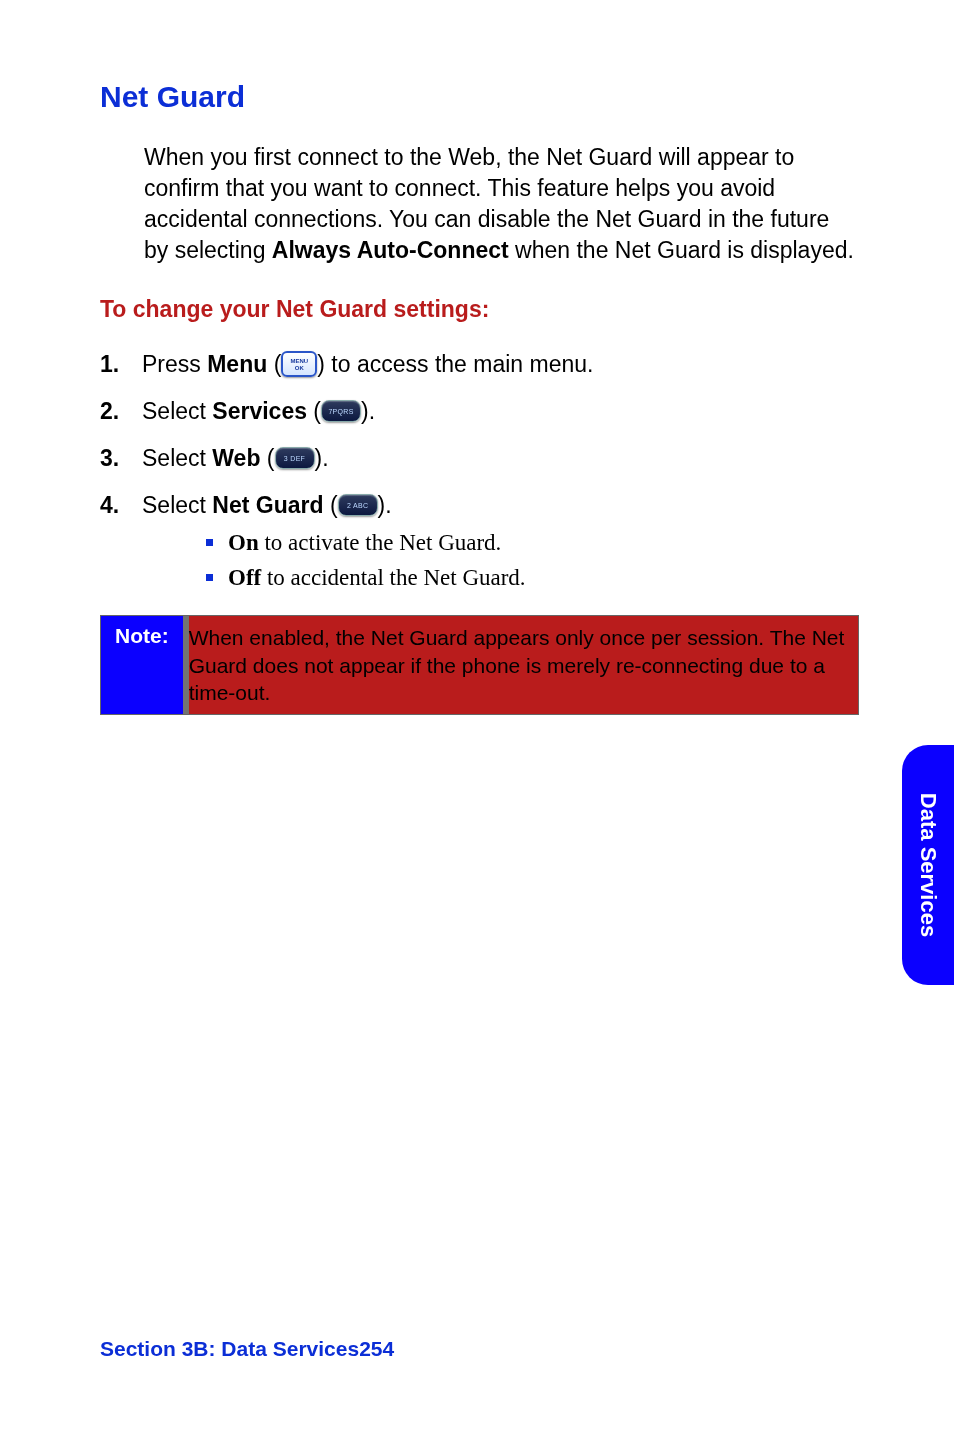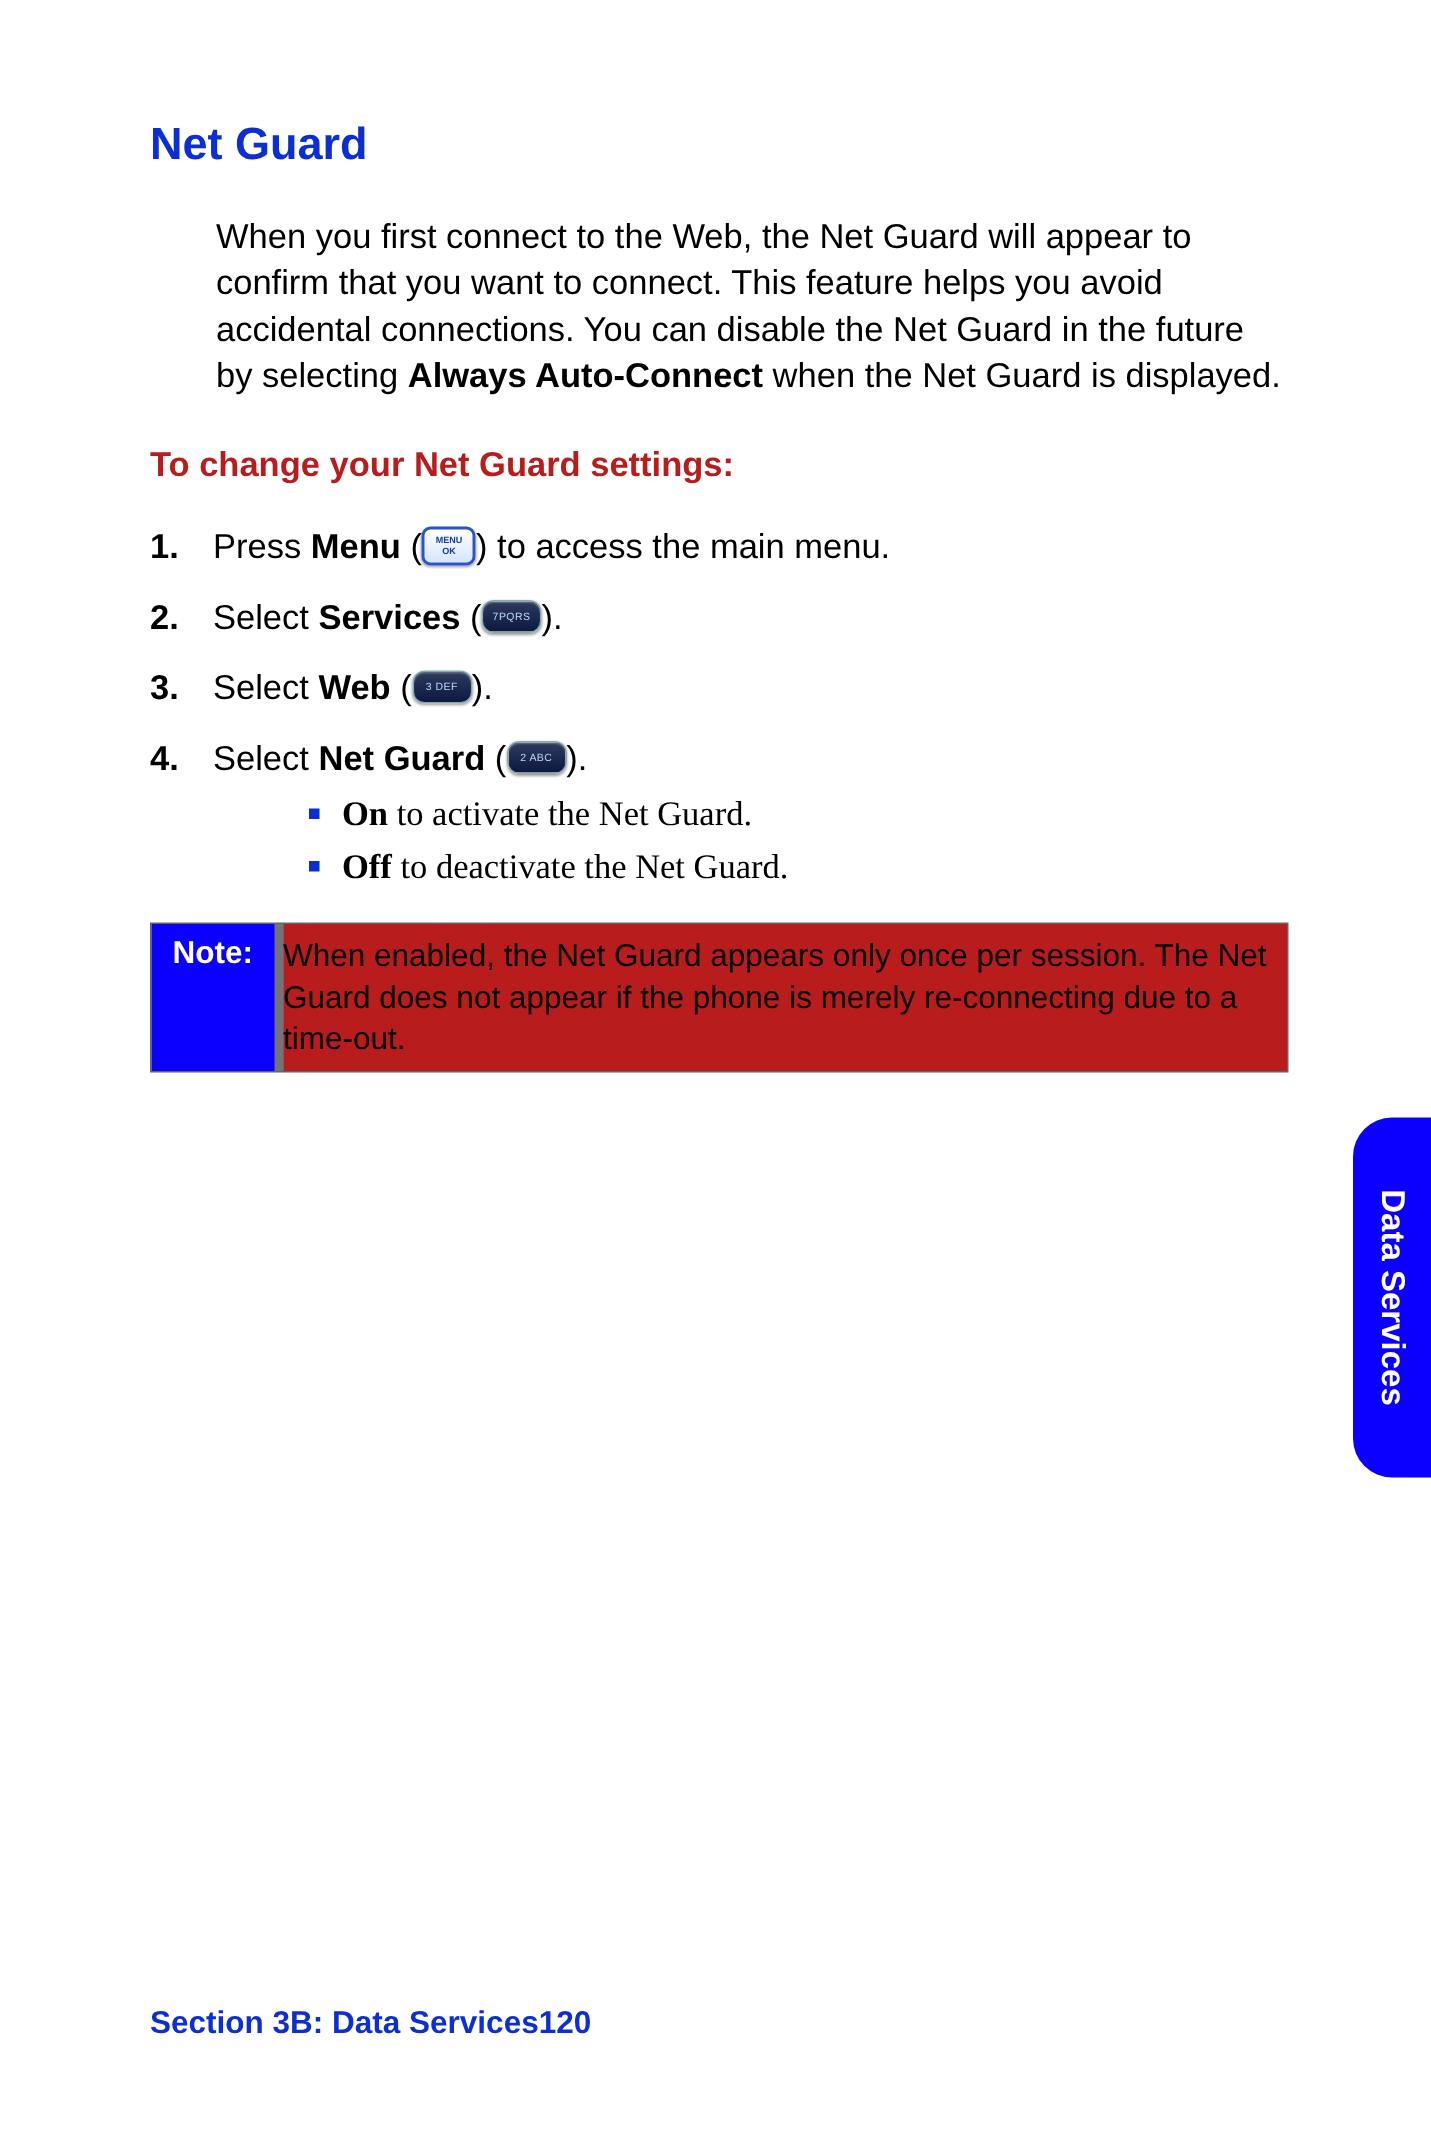--- a/index.html
+++ b/index.html
@@ -184,31 +184,31 @@
     </li>
     <li>
       <span class="num">3.</span>
       <span>Select </span><span class="bold">Web</span><span> (</span><span class="key-icon" title="3 DEF"><span class="klabel">3 DEF</span></span><span>).</span>
     </li>
     <li>
       <span class="num">4.</span>
       <span>Select </span><span class="bold">Net Guard</span><span> (</span><span class="key-icon" title="2 ABC"><span class="klabel">2 ABC</span></span><span>).</span>
       <ul class="sub">
         <li><span class="bold">On</span><span> to activate the Net Guard.</span></li>
-        <li><span class="bold">Off</span><span> to deactivate the Net Guard.</span></li>
+        <li><span class="bold">Off</span><span> to accidental the Net Guard.</span></li>
       </ul>
     </li>
   </ol>
 
   <div class="note-box">
     <div class="note-label">Note:</div>
     <div class="note-body">When enabled, the Net Guard appears only once per session. The Net Guard does not appear if the phone is merely re-connecting due to a time-out.</div>
   </div>
 </div>
 
 <div class="side-tab">
   <span>Data Services</span>
 </div>
 
 <div class="footer">
   <span>Section 3B: Data Services</span>
-  <span>120</span>
+  <span>254</span>
 </div>
 
 </body></html>

